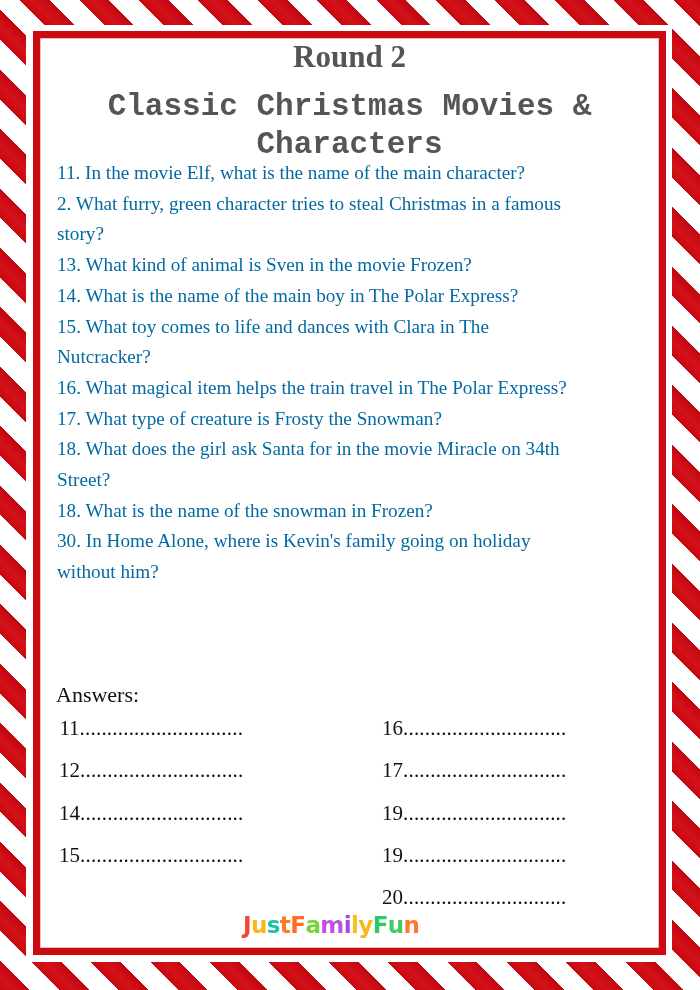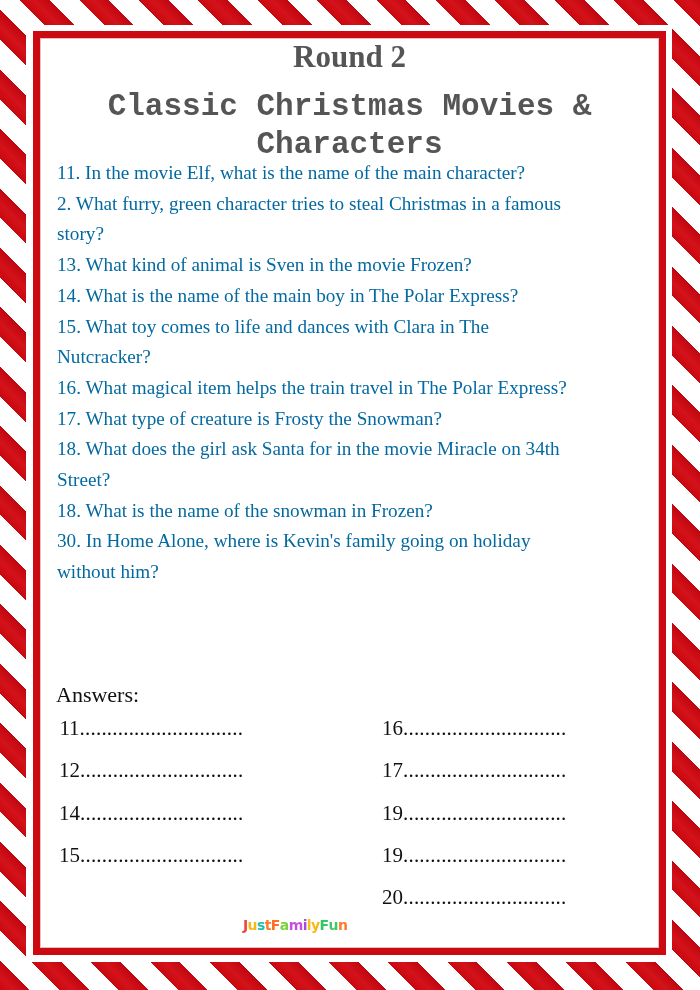--- a/index.html
+++ b/index.html
@@ -47,21 +47,21 @@
     .answer-col.right { left: 382px; }
     .answer-row {
       display: block; height: 42.3px; font-size: 21px; line-height: 32px;
       color: #111111; white-space: nowrap;
     }
     .dots { letter-spacing: 0.2px; }
 
     .logo {
       position: absolute; left: 243px; top: 911px; width: 182px; height: 28px;
       font-family: "DejaVu Sans", sans-serif; font-weight: bold;
-      font-size: 14px; line-height: 28px; letter-spacing: -0.6px;
+      font-size: 23px; line-height: 28px; letter-spacing: -0.6px;
       white-space: nowrap;
     }
     .logo span { display: inline-block; }
   </style>
 </head>
 <body>
 
 <div class="stripes"></div>
 <div class="stripes-gap"></div>
 <div class="frame"></div>

